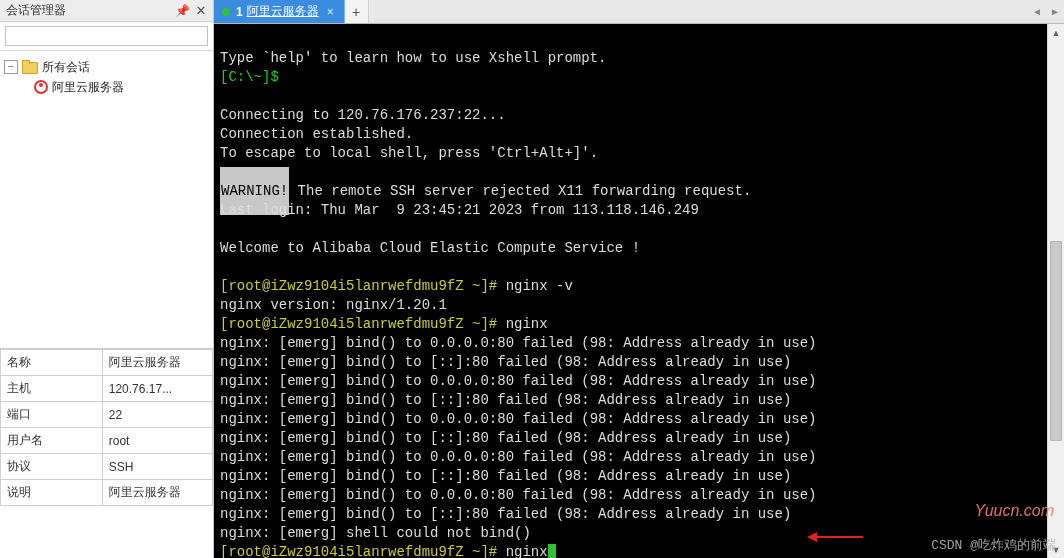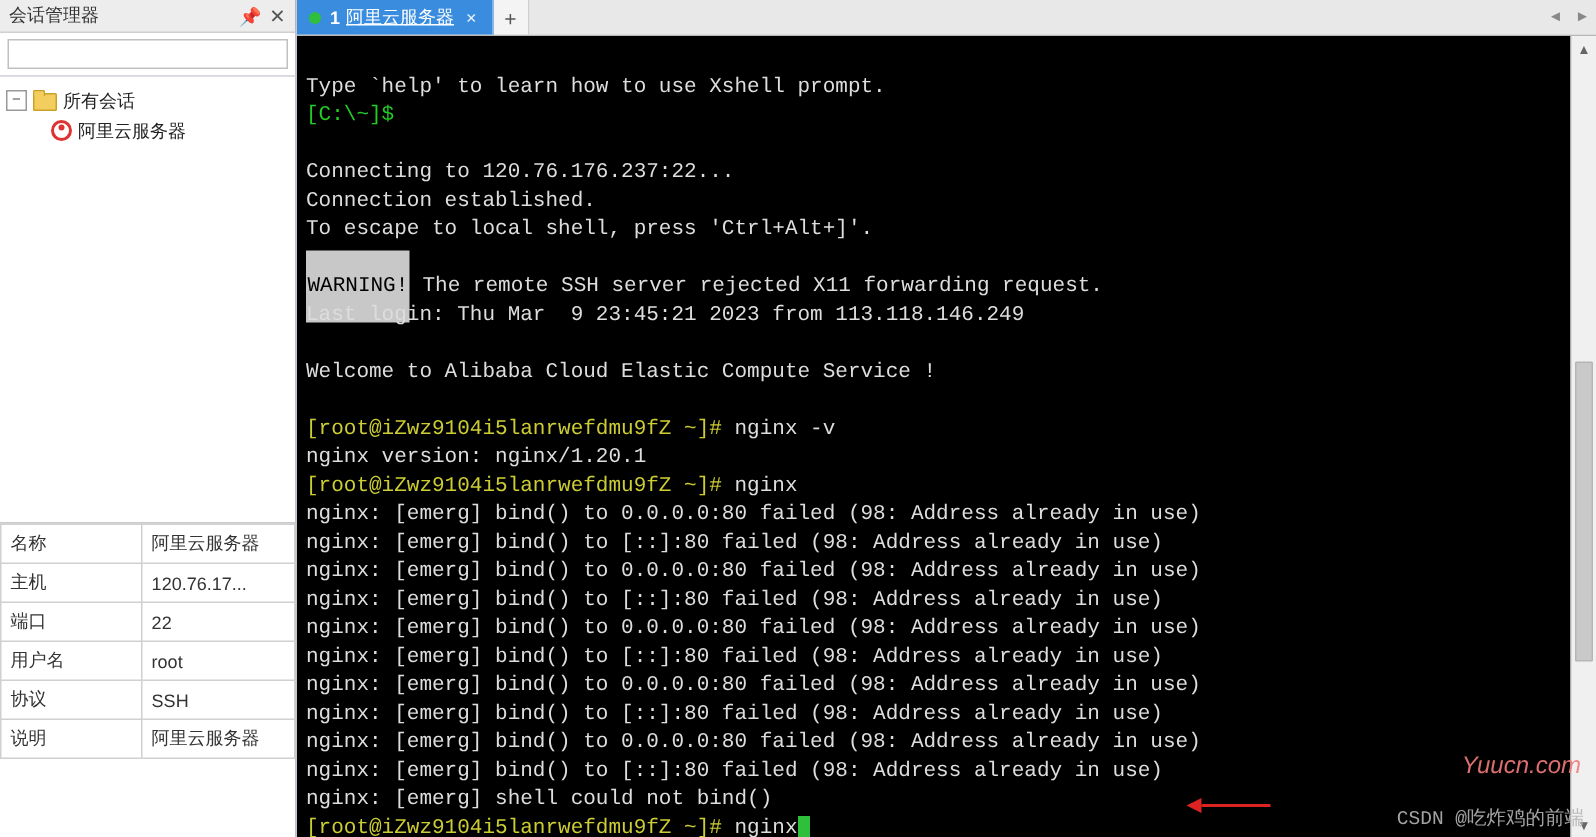--- a/index.html
+++ b/index.html
@@ -1,20 +1,20 @@
 <!DOCTYPE html>
 <html><head>
 <meta charset="utf-8">
 <style>
   * { box-sizing: border-box; margin: 0; padding: 0; }
   html, body { width: 1064px; height: 558px; overflow: hidden; font-family: "Microsoft YaHei", Arial, sans-serif; font-size: 12px; background: #fff; }
   .root { display: flex; width: 100%; height: 100%; }
 
   
-  .left { width: 198px; height: 100%; border-right: 1px solid #c9c9c9; display: flex; flex-direction: column; background: #4c1d95; }
+  .left { width: 214px; height: 100%; border-right: 1px solid #c9c9c9; display: flex; flex-direction: column; background: #fde047; }
   .panel-header { height: 22px; display: flex; align-items: center; background: #ededed; border-bottom: 1px solid #d0d0d0; padding: 0 4px 0 6px; font-size: 12px; color: #333; }
   .panel-header .title { flex: 1; }
   .panel-header .icon { width: 16px; height: 16px; display: inline-flex; align-items: center; justify-content: center; color: #555; font-size: 12px; cursor: pointer; }
   .panel-header .icon.x { font-size: 13px; margin-left: 2px; }
 
   .search-row { padding: 4px 5px; background: #fff; border-bottom: 1px solid #d9d9d9; display: flex; }
   .search-row input { flex: 1; height: 20px; border: 1px solid #c0c0c0; font-size: 12px; padding: 0 4px; color: #888; outline: none; }
 
   .tree { flex: 0 0 auto; background: #fff; padding: 6px 4px 0 4px; height: 298px; border-bottom: 1px solid #c9c9c9; overflow: auto; }
   .tree-row { display: flex; align-items: center; height: 20px; font-size: 12px; color: #222; white-space: nowrap; }

